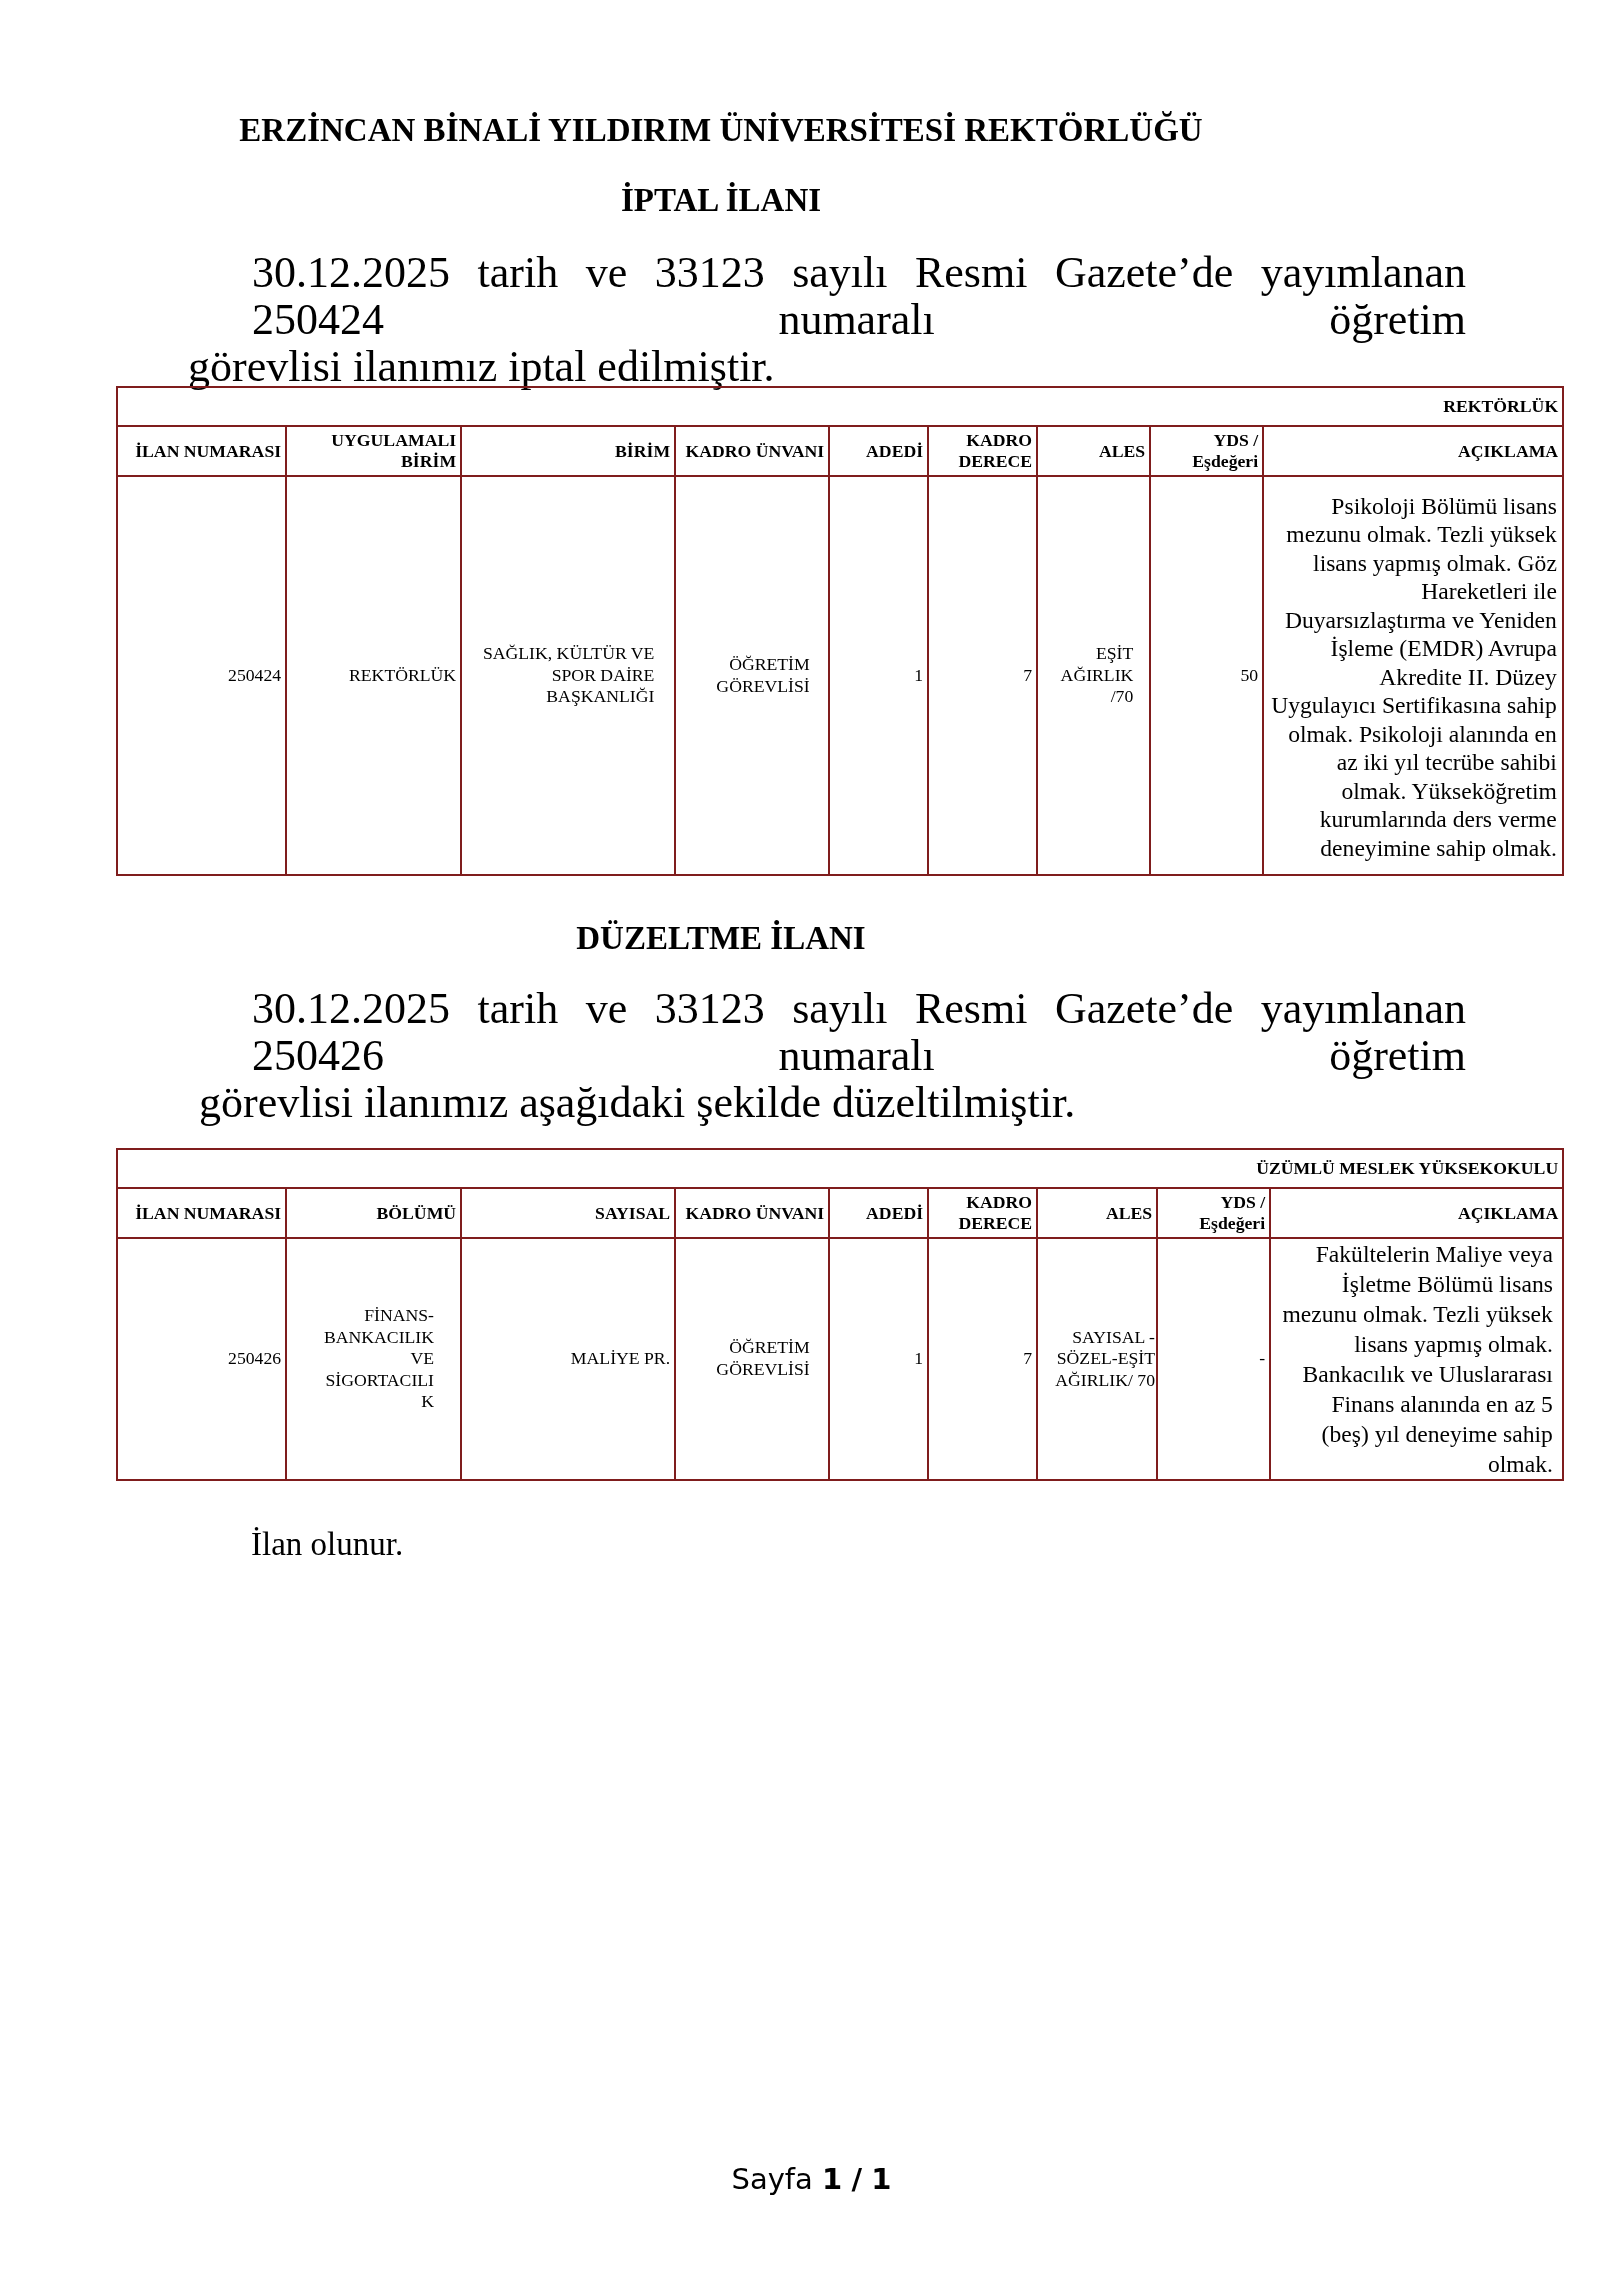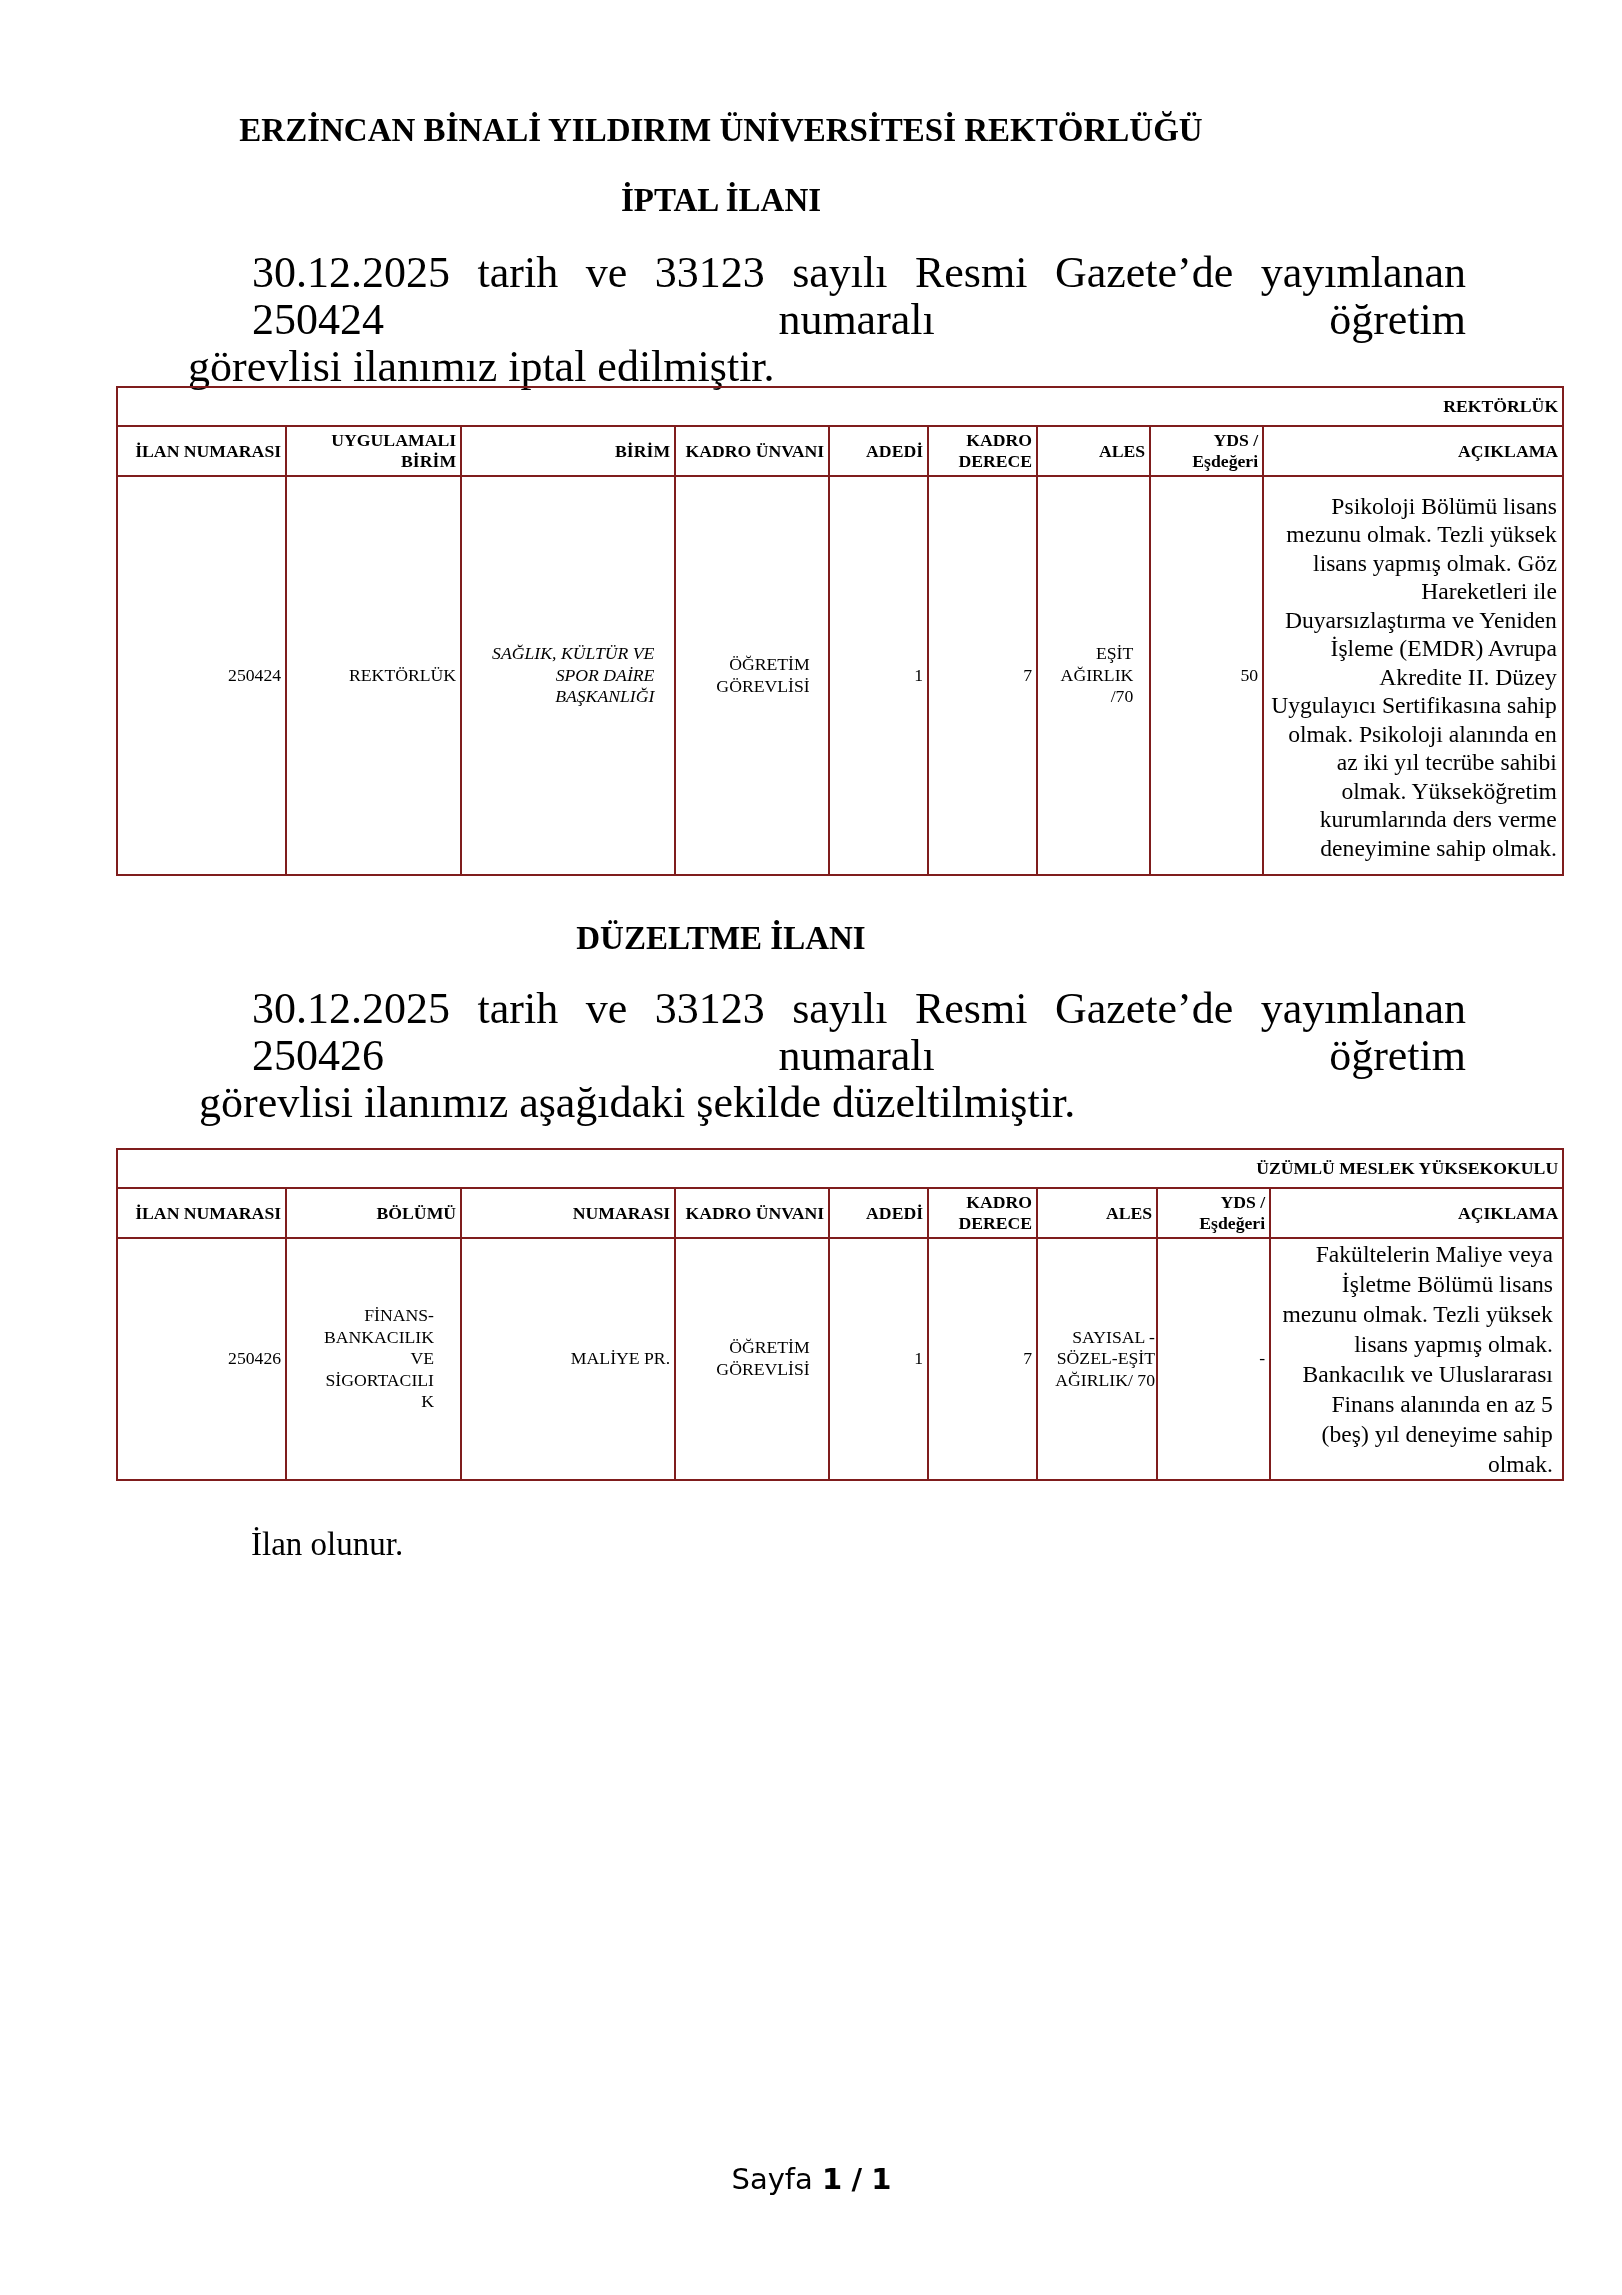--- a/index.html
+++ b/index.html
@@ -129,21 +129,21 @@
     <th>KADRO ÜNVANI</th>
     <th>ADEDİ</th>
     <th>KADRO DERECE</th>
     <th>ALES</th>
     <th>YDS / Eşdeğeri</th>
     <th>AÇIKLAMA</th>
   </tr>
   <tr style="height:399px;">
     <td>250424</td>
     <td>REKTÖRLÜK</td>
-    <td style="padding:0 19.6px;font-style:italic;">SAĞLIK, KÜLTÜR VE SPOR DAİRE BAŞKANLIĞI</td>
+    <td style="padding:0 19.6px;">SAĞLIK, KÜLTÜR VE SPOR DAİRE BAŞKANLIĞI</td>
     <td style="padding:0 18.3px;">ÖĞRETİM GÖREVLİSİ</td>
     <td>1</td>
     <td>7</td>
     <td style="padding:0 15.7px;">EŞİT AĞIRLIK /70</td>
     <td>50</td>
     <td class="desc">Psikoloji Bölümü lisans mezunu olmak. Tezli yüksek lisans yapmış olmak. Göz Hareketleri ile Duyarsızlaştırma ve Yeniden İşleme (EMDR) Avrupa Akredite II. Düzey Uygulayıcı Sertifikasına sahip olmak. Psikoloji alanında en az iki yıl tecrübe sahibi olmak. Yükseköğretim kurumlarında ders verme deneyimine sahip olmak.</td>
   </tr>
 </tbody>
   </table>
 
@@ -166,21 +166,21 @@
     <col style="width:113px">
     <col style="width:293px">
   </colgroup>
   <tbody>
       <tr class="title-row">
     <th colspan="9">ÜZÜMLÜ MESLEK YÜKSEKOKULU</th>
   </tr>
   <tr class="head-row">
     <th>İLAN NUMARASI</th>
     <th>BÖLÜMÜ</th>
-    <th>NUMARASI</th>
+    <th>SAYISAL</th>
     <th>KADRO ÜNVANI</th>
     <th>ADEDİ</th>
     <th>KADRO DERECE</th>
     <th>ALES</th>
     <th>YDS / Eşdeğeri</th>
     <th>AÇIKLAMA</th>
   </tr>
   <tr style="height:226px;">
     <td>250426</td>
     <td style="padding:0 26px;">FİNANS-BANKACILIK VE SİGORTACILIK</td>

